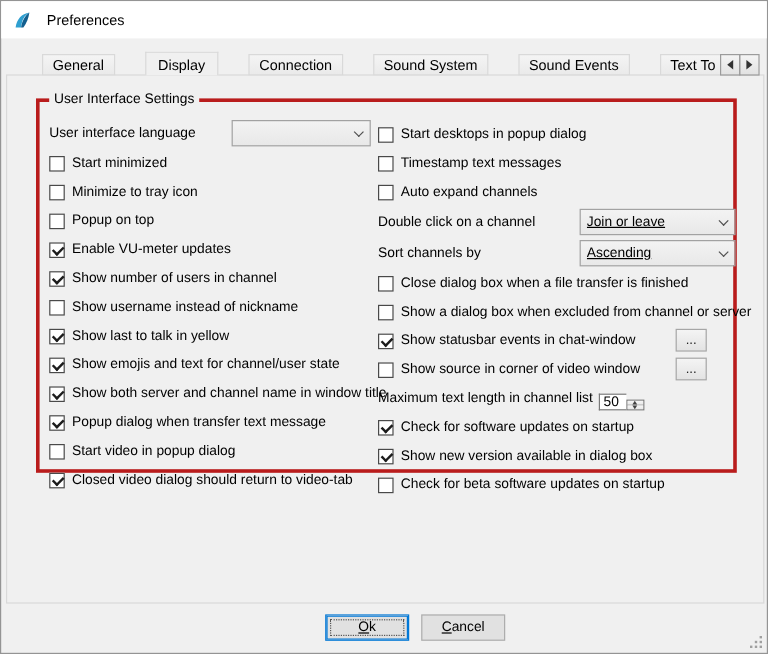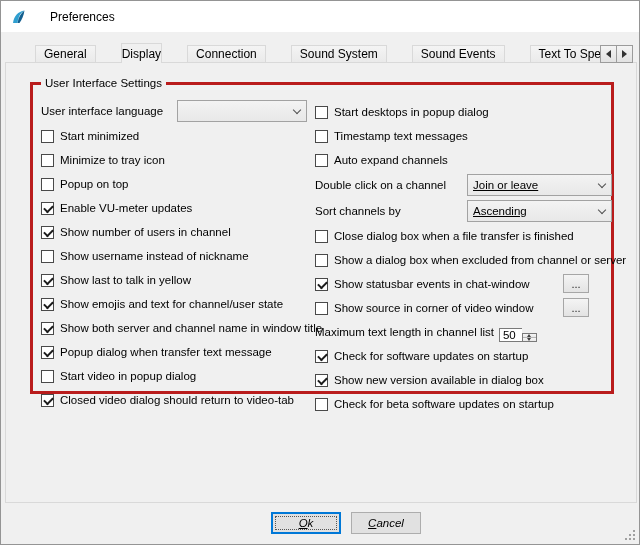--- a/index.html
+++ b/index.html
@@ -2,29 +2,29 @@
 <html><head>
 <meta charset="utf-8">
 <style>
   * { margin:0; padding:0; box-sizing:border-box; }
   html,body { width:640px; height:545px; overflow:hidden; }
   body { font-family:"Liberation Sans", sans-serif; font-size:11.5px; color:#000; background:#f0f0f0; position:relative; }
 
   .window { position:absolute; inset:0; background:#f0f0f0; border:1px solid #949494; }
 
   
-  .titlebar { position:absolute; top:0; left:0; right:0; height:31px; background:#ffffff; display:flex; align-items:center; gap:23px; padding-left:10px; }
+  .titlebar { position:absolute; top:0; left:0; right:0; height:31px; background:#ffffff; display:flex; align-items:center; gap:12px; padding-left:10px; }
   .app-icon { width:16px; height:16px; flex:0 0 16px; }
   .title { font-size:12px; }
 
   
   .tabstrip { position:absolute; left:8px; top:42px; height:20px; display:flex; align-items:flex-end; width:591px; overflow:hidden; z-index:3; }
   .tab { height:18px; padding:0 8px; display:flex; align-items:center; flex:0 0 auto;
          background:linear-gradient(#f4f4f4,#eaeaea); border:1px solid #d9d9d9; margin-right:-1px; font-size:12px; white-space:nowrap;margin-left:26px; }
-  .tab.selected { height:20px; background:#f0f0f0; border-bottom:none; position:relative; z-index:2; padding:0 0; }
+  .tab.selected { height:20px; background:#f0f0f0; border-bottom:none; position:relative; z-index:2; padding:0 10px; }
   .tab:last-child { padding-right:60px; }
   .tab-scroll { position:absolute; top:44px; right:6px; display:flex; z-index:5; }
   .scroll-btn { width:17px; height:18px; border:1px solid #9b9b9b; background:linear-gradient(#f4f4f4,#e2e2e2); display:flex; align-items:center; justify-content:center; padding:0; }
   .scroll-btn + .scroll-btn { margin-left:-1px; }
 
   
   .tri { display:inline-block; width:0; height:0; }
   .tri-left  { border-top:4px solid transparent; border-bottom:4px solid transparent; border-right:5px solid #333; }
   .tri-right { border-top:4px solid transparent; border-bottom:4px solid transparent; border-left:5px solid #333; }
   .tri-up    { border-left:3px solid transparent; border-right:3px solid transparent; border-bottom:4px solid #404040; }
@@ -36,21 +36,21 @@
 
   
   .groupbox { position:absolute; left:24px; top:19px; width:584px; height:312px; border:3px solid #b91c1c; }
   .groupbox-label { position:absolute; top:-8px; left:8px; background:#f0f0f0; padding:0 4px; }
 
   .col { position:absolute; display:flex; flex-direction:column; gap:4px; }
   .col-left  { left:8px;  top:15px; width:268px; }
   .col-right { left:282px; top:17px; width:298px; }
 
   .row { height:20px; display:flex; align-items:center; position:relative; white-space:nowrap; }
-  .dropdown-row { height:22px; }
+  .dropdown-row { height:22px;gap:16px; }
 
   
   .cb { width:13px; height:13px; border:1px solid #494949; background:#fff; margin-right:6px; flex:0 0 13px; position:relative; }
   .cb.on::after { content:""; position:absolute; left:2px; top:2px; width:7px; height:4px;
                   border-left:2px solid #1c1c1c; border-bottom:2px solid #1c1c1c; transform:rotate(-45deg); }
 
   
   .combo { height:22px; border:1px solid #a2a2a2; background:linear-gradient(#f3f3f3,#e8e8e8); display:flex; align-items:center; padding-left:5px; }
   .combo-text { flex:1; overflow:hidden; }
   .combo-btn { width:18px; align-self:stretch; display:flex; align-items:center; justify-content:center; }
@@ -68,21 +68,21 @@
   .spin { display:flex; height:20px; align-items:flex-end; }
   .spin-field { width:23px; border:1px solid #7a7a7a; border-right:none; background:#fff; display:flex; align-items:center; padding-left:3px; }
   .spin-btns { width:15px; display:flex; flex-direction:column; border:1px solid #7a7a7a; }
   .spin-btn { flex:1; display:flex; align-items:center; justify-content:center; background:linear-gradient(#f6f6f6,#e8e8e8); padding:0; border:none; }
   .spin-btn:first-child { border-bottom:1px solid #b5b5b5; }
   .spin-btn .tri-up   { border-left-width:2.5px; border-right-width:2.5px; border-bottom-width:3px; }
   .spin-btn .tri-down { border-left-width:2.5px; border-right-width:2.5px; border-top-width:3px; }
 
   
   .btn { position:absolute; width:70px; height:22px; background:#e1e1e1; border:1px solid #adadad;
-         font-family:"Liberation Sans", sans-serif; font-size:11.5px; color:#000; padding:0;font-style:italic; }
+         font-family:"Liberation Sans", sans-serif; font-size:11.5px; color:#000; padding:0; }
   .btn.default { border-color:#0078d7; box-shadow: inset 0 0 0 1px #0078d7; }
   .btn.default::after { content:""; position:absolute; inset:3px; border:1px dotted #555; }
   #ok-button { left:270px; top:511px; }
   #cancel-button { left:350px; top:511px; }
   u { text-decoration:underline; }
 
   .grip { position:absolute; right:3px; bottom:3px; width:12px; height:12px; }
 </style>
 </head>
 <body>

